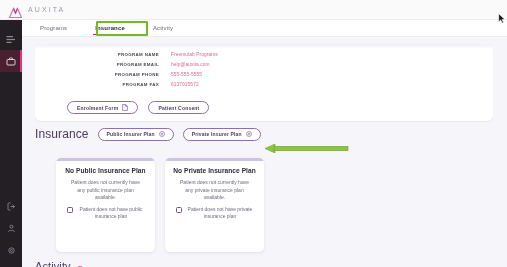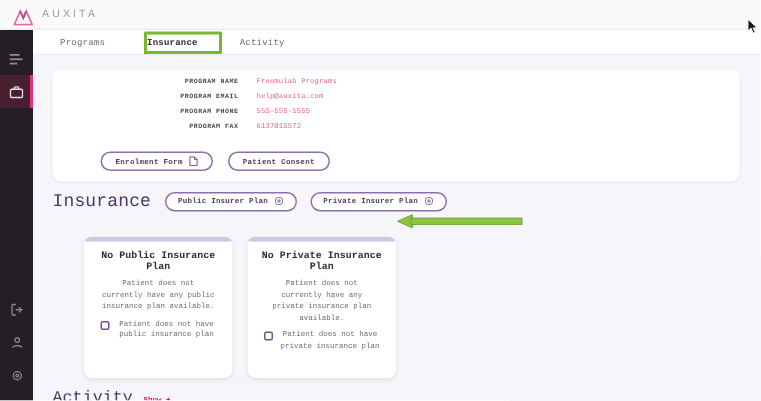--- a/index.html
+++ b/index.html
@@ -38,21 +38,21 @@
   }
   .rail-item-active::after {
     content: ""; position: absolute; right: 0; top: 0; width: 2px; height: 100%;
     background: #e8317f;
   }
   .rail-bottom { position: absolute; bottom: 6px; left: 0; width: 22px; }
 
   
   .canvas {
     position: absolute; left: 22px; top: 20px; width: 485px; height: 247px;
-    background: #f6f5f9; overflow: hidden; font-family: Liberation Mono, monospace;
+    background: #f6f5f9; overflow: hidden;
   }
 
   
   .tabs {
     position: relative; height: 17px; background: #ffffff;
     display: flex; align-items: center; padding-left: 14px; gap: 20px;
     border-bottom: 1px solid #eceaf2;
   }
   .tab {
     font-size: 6px; color: #6d6a78; letter-spacing: .15px;

